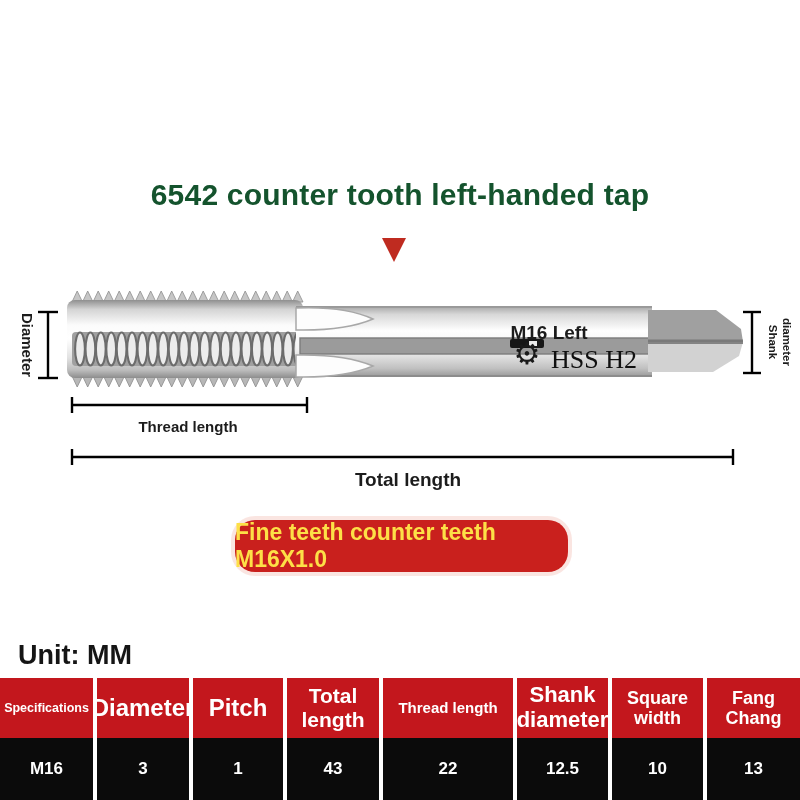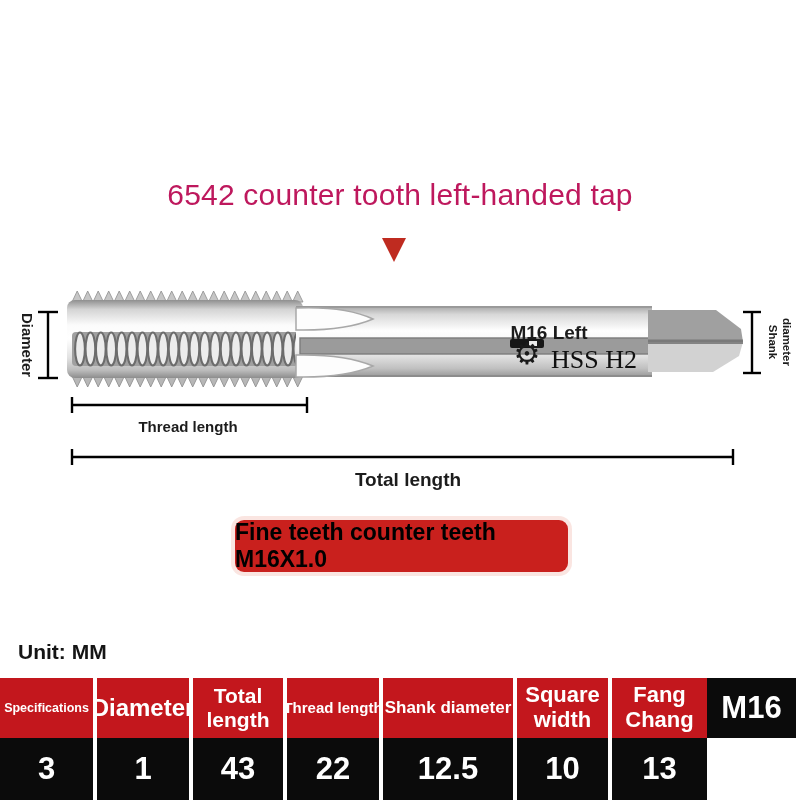--- a/index.html
+++ b/index.html
@@ -3,62 +3,62 @@
 <meta charset="utf-8">
 <style>
   html,body{margin:0;padding:0;background:#ffffff;}
   .stage{
     position:relative;width:800px;height:800px;background:#ffffff;overflow:hidden;
     font-family:"Liberation Sans",sans-serif;
   }
   
   .page-title{
     position:absolute;top:178px;left:0;width:800px;text-align:center;
-    font-size:30px;font-weight:400;color:#be185d;letter-spacing:0.2px;
+    font-size:30px;font-weight:700;color:#14532d;letter-spacing:0.2px;
   }
   .arrow-down{
     position:absolute;left:382px;top:238px;width:0;height:0;
     border-left:12px solid transparent;border-right:12px solid transparent;
     border-top:24px solid #bf2b20;
   }
   
   .diagram{position:absolute;left:0;top:270px;width:800px;height:235px;}
   .dim-line{stroke:#000;stroke-width:2.4;fill:none;}
   .dim-label{font-family:"Liberation Sans",sans-serif;font-weight:700;fill:#1c1c1c;}
   .coils use{fill:#ececec;stroke:#6c6c6c;stroke-width:2.1;}
   .engrave-sans{font-family:"Liberation Sans",sans-serif;font-weight:700;fill:#1c1c1c;}
   .engrave-serif{font-family:"Liberation Serif",serif;fill:#101010;}
   
   .spec-badge{
     position:absolute;left:235px;top:520px;width:333px;height:52px;
-    background:#c9201d;border-radius:9px;display:flex;align-items:center;justify-content:center;
-    color:#000000;font-size:23px;font-weight:700;
+    background:#c9201d;border-radius:20px;display:flex;align-items:center;justify-content:center;
+    color:#fde047;font-size:23px;font-weight:700;
     box-shadow:0 0 0 4px rgba(242,180,170,0.35);
   }
   
-  .unit-label{position:absolute;left:18px;top:640px;font-size:21px;font-weight:700;color:#151515;}
+  .unit-label{position:absolute;left:18px;top:640px;font-size:27px;font-weight:700;color:#151515;}
   
   .spec-table{
     position:absolute;left:0;top:678px;width:800px;height:128px;
     display:grid;grid-template-columns:97px 96px 94px 96px 134px 95px 95px 93px;
     grid-template-rows:60px 62px;
   }
   .spec-table .cell{
     box-sizing:border-box;display:flex;align-items:center;justify-content:center;
     text-align:center;color:#ffffff;border-right:4px solid #ffffff;line-height:1.12;
   }
   .spec-table .cell.last{border-right:none;}
   .spec-table .head{background:#c3171d;font-weight:700;}
-  .spec-table .data{background:#0b0b0b;font-weight:700;font-size:31px;}
+  .spec-table .data{background:#0b0b0b;font-weight:700;font-size:17px;}
   .h-xs{font-size:12.5px;white-space:nowrap;}
   .h-sm{font-size:15px;white-space:nowrap;}
-  .h-md{font-size:17px;}
+  .h-md{font-size:22px;}
   .h-lg{font-size:21px;}
   .h-xl{font-size:24px;}
-  .h-lg2{font-size:22px;}
+  .h-lg2{font-size:18px;}
 </style>
 </head>
 <body>
 
 <div class="stage">
 
   <div class="page-title">6542 counter tooth left-handed tap</div>
   <div class="arrow-down"></div>
 
   <svg class="diagram" viewBox="0 270 800 235" xmlns="http://www.w3.org/2000/svg">
@@ -163,20 +163,21 @@
 
   <div class="spec-badge">
     <span>Fine teeth counter teeth M16X1.0</span>
   </div>
 
   <div class="unit-label">Unit: MM</div>
 
   <div class="spec-table">
     <div class="cell head h-xs">Specifications</div>
     <div class="cell head h-xl">Diameter</div>
+    <div class="cell head h-xl">Pitch</div>
     <div class="cell head h-lg">Total length</div>
     <div class="cell head h-sm">Thread length</div>
     <div class="cell head h-md">Shank diameter</div>
     <div class="cell head h-lg2">Square width</div>
     <div class="cell head h-lg2 last">Fang Chang</div>
 
     <div class="cell data">M16</div>
     <div class="cell data">3</div>
     <div class="cell data">1</div>
     <div class="cell data">43</div>

